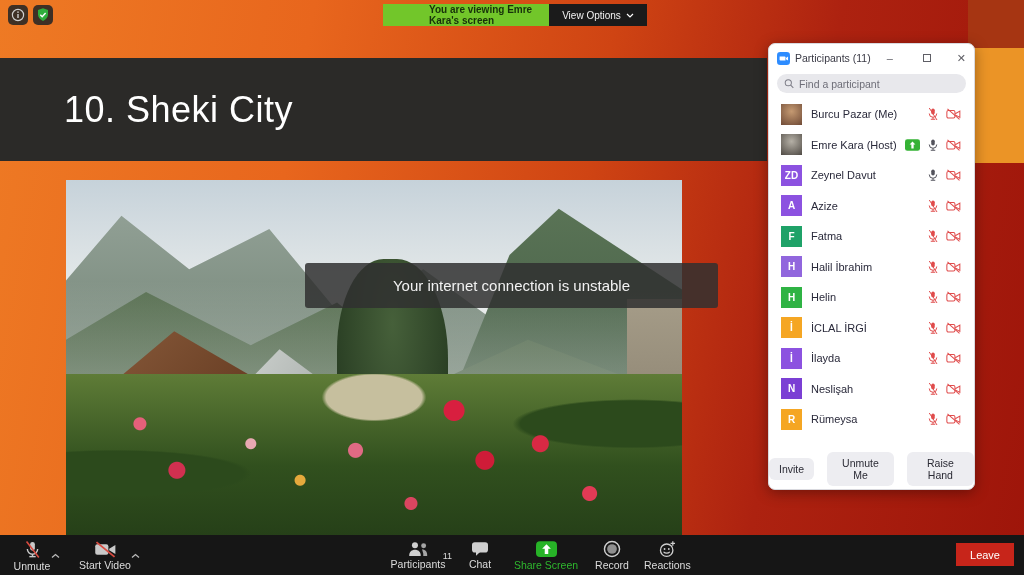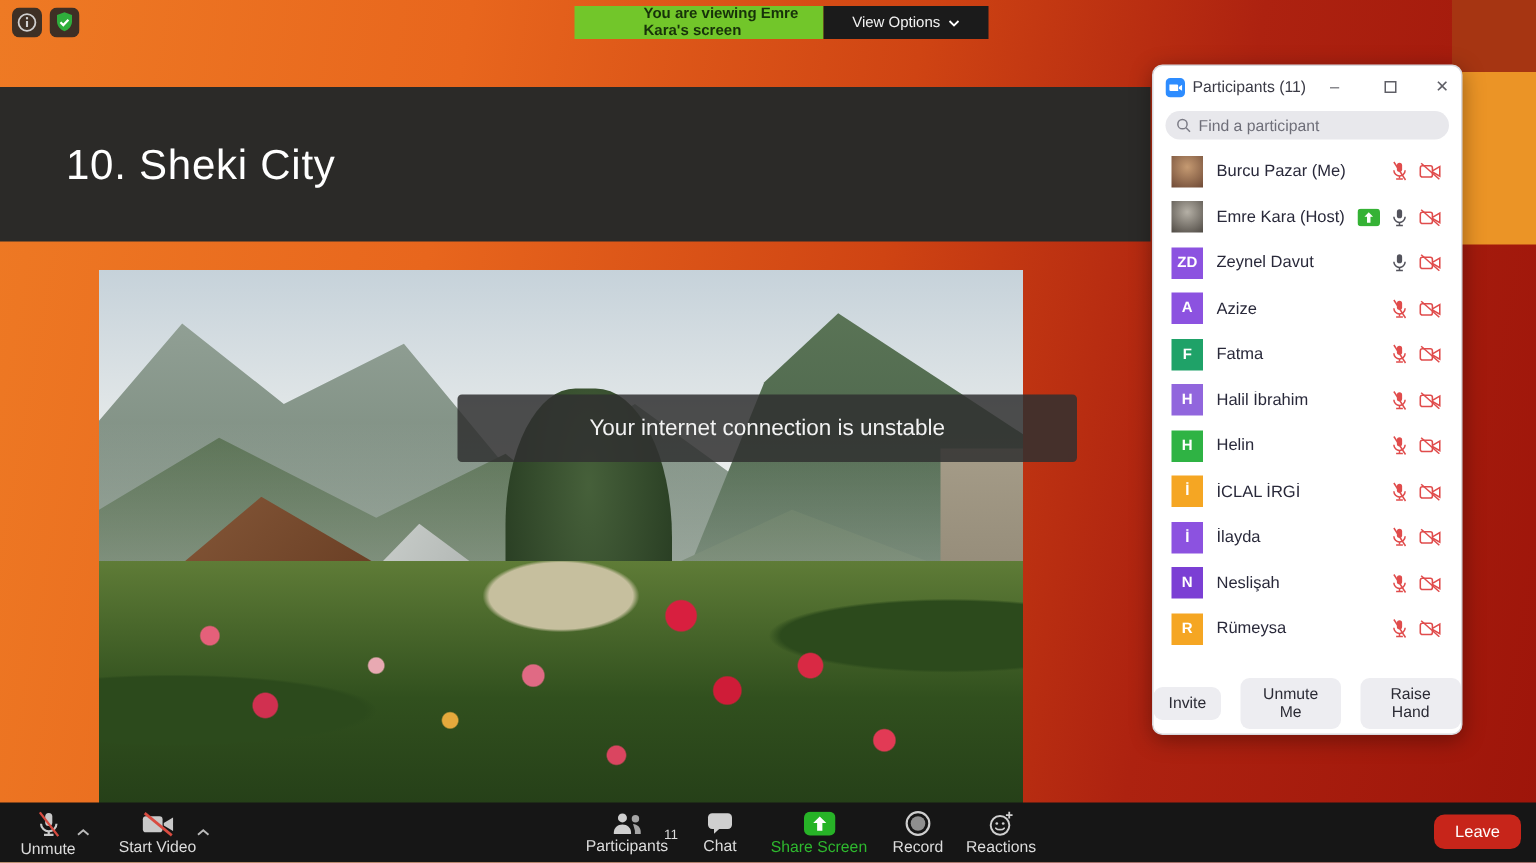--- a/index.html
+++ b/index.html
@@ -17,31 +17,31 @@
   .topbar { position:absolute; left:0; top:0; width:1024px; height:30px; }
   .tb-icon { position:absolute; top:5px; width:20px; height:20px; cursor:pointer; }
   .tb-info   { left:8px; }
   .tb-shield { left:33px; }
   .viewing-banner {
     position:absolute; left:383px; top:4px; width:166px; height:22px;
     background:#72c62a; color:#17320a; font-size:10px; font-weight:bold;
     display:flex; align-items:center; justify-content:center;padding-left:46px;
   }
   .view-options {
-    position:absolute; left:549px; top:4px; width:110px; height:22px;
+    position:absolute; left:549px; top:4px; width:98px; height:22px;
     background:#1b1b1b; color:#f2f2f2; font-size:10px;
     display:flex; align-items:center; justify-content:center; gap:5px; cursor:pointer;
   }
 
   
   .title-band {
     position:absolute; left:0; top:58px; width:767px; height:103px;
     background:#2b2a28; display:flex; align-items:center;
   }
-  .slide-title { color:#fff; font-size:28px; padding-left:44px; letter-spacing:.5px; }
+  .slide-title { color:#fff; font-size:36px; padding-left:64px; letter-spacing:.5px; }
 
   
   .photo { position:absolute; left:66px; top:180px; width:616px; height:360px; overflow:hidden; background:#e7ebec; }
   .sky { position:absolute; left:0; top:0; width:100%; height:45%;
          background:linear-gradient(#c6d2da,#e2e7e8 60%,#eef0ee); }
   .mtn-back { position:absolute; left:0; top:0; width:100%; height:62%;
     background:linear-gradient(#97a59b,#6e8071);
     clip-path:polygon(0 45%,9% 16%,20% 40%,33% 22%,45% 62%,58% 40%,72% 68%,100% 90%,100% 100%,0 100%); }
   .mtn-right { position:absolute; left:0; top:0; width:100%; height:80%;
     background:linear-gradient(#5d7758,#3c5440);
@@ -123,21 +123,21 @@
   .toolbar { position:absolute; left:0; bottom:0; width:1024px; height:40px; background:#161616; z-index:7; }
   .tb-left { position:absolute; left:6px; top:0; height:40px; display:flex; }
   .tb-center { position:absolute; left:382px; top:0; height:40px; display:flex; }
   .tb-item { height:40px; display:flex; flex-direction:column; align-items:center; justify-content:center;
     padding:2px 6px 1px 6px; cursor:pointer; position:relative; min-width:52px; }
   .tb-label { font-size:10.5px; color:#dcdcdc; margin-top:1px; white-space:nowrap; }
   .tb-label.green { color:#2eb82e; }
   .tb-caret { position:absolute; top:8px; right:-4px; padding:2px; cursor:pointer; }
   .tb-badge { position:absolute; top:16px; right:2px; font-size:9px; color:#dcdcdc; }
   .leave-btn { position:absolute; right:10px; top:8px; height:23px; padding:0 14px;
-    background:#c7251a; border:none; border-radius:7px; color:#fff; font-size:11px;
+    background:#c7251a; border:none; border-radius:0; color:#fff; font-size:11px;
     cursor:pointer; font-family:inherit; }
 </style>
 </head>
 <body>
 
 <div class="amber-patch"></div>
 <div class="tr-dark"></div>
 
 <div class="topbar">
   <div class="tb-icon tb-info">

